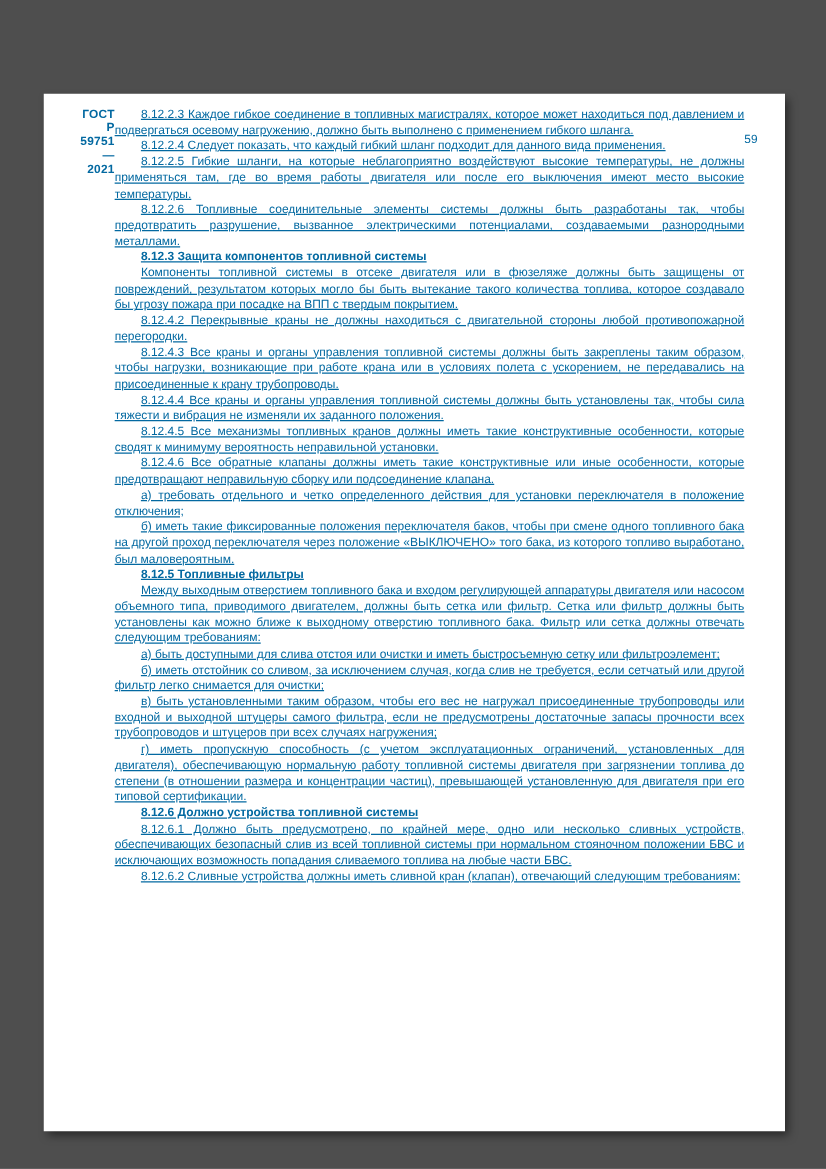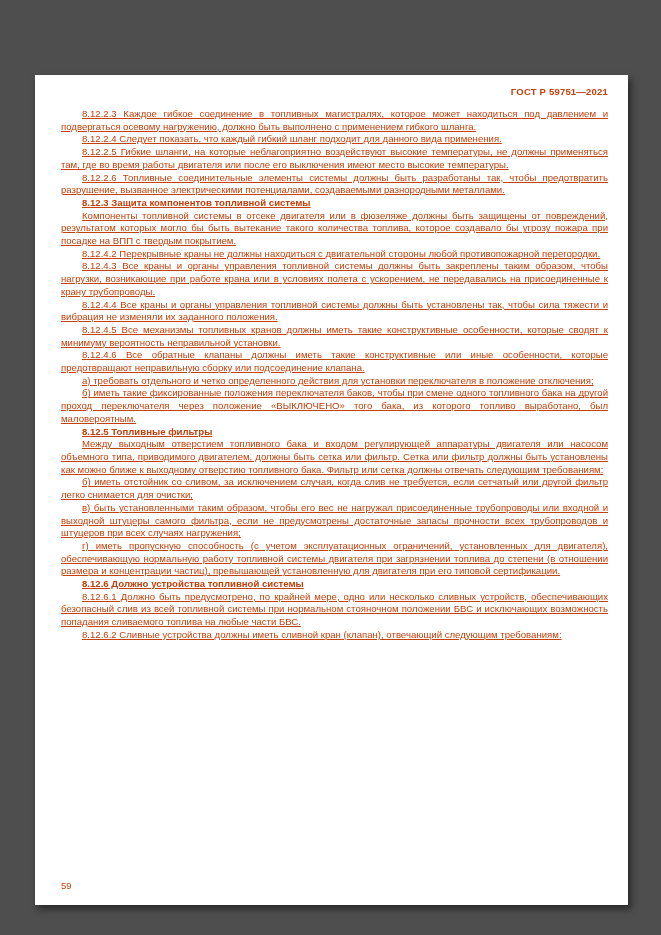--- a/index.html
+++ b/index.html
@@ -15,23 +15,23 @@
     padding: 75px 33px 30px 35px;
     background: #4e4e4e;
     overflow: hidden;
   }
   .page {
     width: 593px;
     height: 830px;
     background: #ffffff;
     box-shadow: 3px 4px 7px rgba(0,0,0,0.5);
     padding: 11px 20px 14px 26px;
-    color: #c2410c;
+    color: #0369a1;
     display: flex;
-    flex-direction: column;
+    flex-direction: row;
   }
   .doc-header {
     text-align: right;
     font-size: 9.5px;
     font-weight: bold;
     margin-bottom: 11px;
     letter-spacing: 0.2px;
   }
   .doc-body {
     flex: 1 1 auto;
@@ -44,21 +44,21 @@
     text-indent: 21px;
     text-decoration: underline;
   }
   .para.heading {
     font-weight: bold;
   }
   .doc-footer {
     text-align: left;
     font-size: 9.5px;
     padding-right: 2px;
-    margin-top: 8px;
+    margin-top: 20px;
   }
 </style>
 </head>
 <body>
 
 <div class="canvas">
   <div class="page">
     <div class="doc-header">
       <span>ГОСТ Р 59751—2021</span>
     </div>
@@ -71,20 +71,21 @@
         <p class="para">Компоненты топливной системы в отсеке двигателя или в фюзеляже должны быть защищены от повреждений, результатом которых могло бы быть вытекание такого количества топлива, которое создавало бы угрозу пожара при посадке на ВПП с твердым покрытием.</p>
         <p class="para">8.12.4.2 Перекрывные краны не должны находиться с двигательной стороны любой противопожарной перегородки.</p>
         <p class="para">8.12.4.3 Все краны и органы управления топливной системы должны быть закреплены таким образом, чтобы нагрузки, возникающие при работе крана или в условиях полета с ускорением, не передавались на присоединенные к крану трубопроводы.</p>
         <p class="para">8.12.4.4 Все краны и органы управления топливной системы должны быть установлены так, чтобы сила тяжести и вибрация не изменяли их заданного положения.</p>
         <p class="para">8.12.4.5 Все механизмы топливных кранов должны иметь такие конструктивные особенности, которые сводят к минимуму вероятность неправильной установки.</p>
         <p class="para">8.12.4.6 Все обратные клапаны должны иметь такие конструктивные или иные особенности, которые предотвращают неправильную сборку или подсоединение клапана.</p>
         <p class="para">а) требовать отдельного и четко определенного действия для установки переключателя в положение отключения;</p>
         <p class="para">б) иметь такие фиксированные положения переключателя баков, чтобы при смене одного топливного бака на другой проход переключателя через положение «ВЫКЛЮЧЕНО» того бака, из которого топливо выработано, был маловероятным.</p>
         <p class="para heading">8.12.5 Топливные фильтры</p>
         <p class="para">Между выходным отверстием топливного бака и входом регулирующей аппаратуры двигателя или насосом объемного типа, приводимого двигателем, должны быть сетка или фильтр. Сетка или фильтр должны быть установлены как можно ближе к выходному отверстию топливного бака. Фильтр или сетка должны отвечать следующим требованиям:</p>
+        <p class="para">а) быть доступными для слива отстоя или очистки и иметь быстросъемную сетку или фильтроэлемент;</p>
         <p class="para">б) иметь отстойник со сливом, за исключением случая, когда слив не требуется, если сетчатый или другой фильтр легко снимается для очистки;</p>
         <p class="para">в) быть установленными таким образом, чтобы его вес не нагружал присоединенные трубопроводы или входной и выходной штуцеры самого фильтра, если не предусмотрены достаточные запасы прочности всех трубопроводов и штуцеров при всех случаях нагружения;</p>
         <p class="para">г) иметь пропускную способность (с учетом эксплуатационных ограничений, установленных для двигателя), обеспечивающую нормальную работу топливной системы двигателя при загрязнении топлива до степени (в отношении размера и концентрации частиц), превышающей установленную для двигателя при его типовой сертификации.</p>
         <p class="para heading">8.12.6 Должно устройства топливной системы</p>
         <p class="para">8.12.6.1 Должно быть предусмотрено, по крайней мере, одно или несколько сливных устройств, обеспечивающих безопасный слив из всей топливной системы при нормальном стояночном положении БВС и исключающих возможность попадания сливаемого топлива на любые части БВС.</p>
         <p class="para">8.12.6.2 Сливные устройства должны иметь сливной кран (клапан), отвечающий следующим требованиям:</p>
       </div>
     <div class="doc-footer">59</div>
   </div>
 </div>

